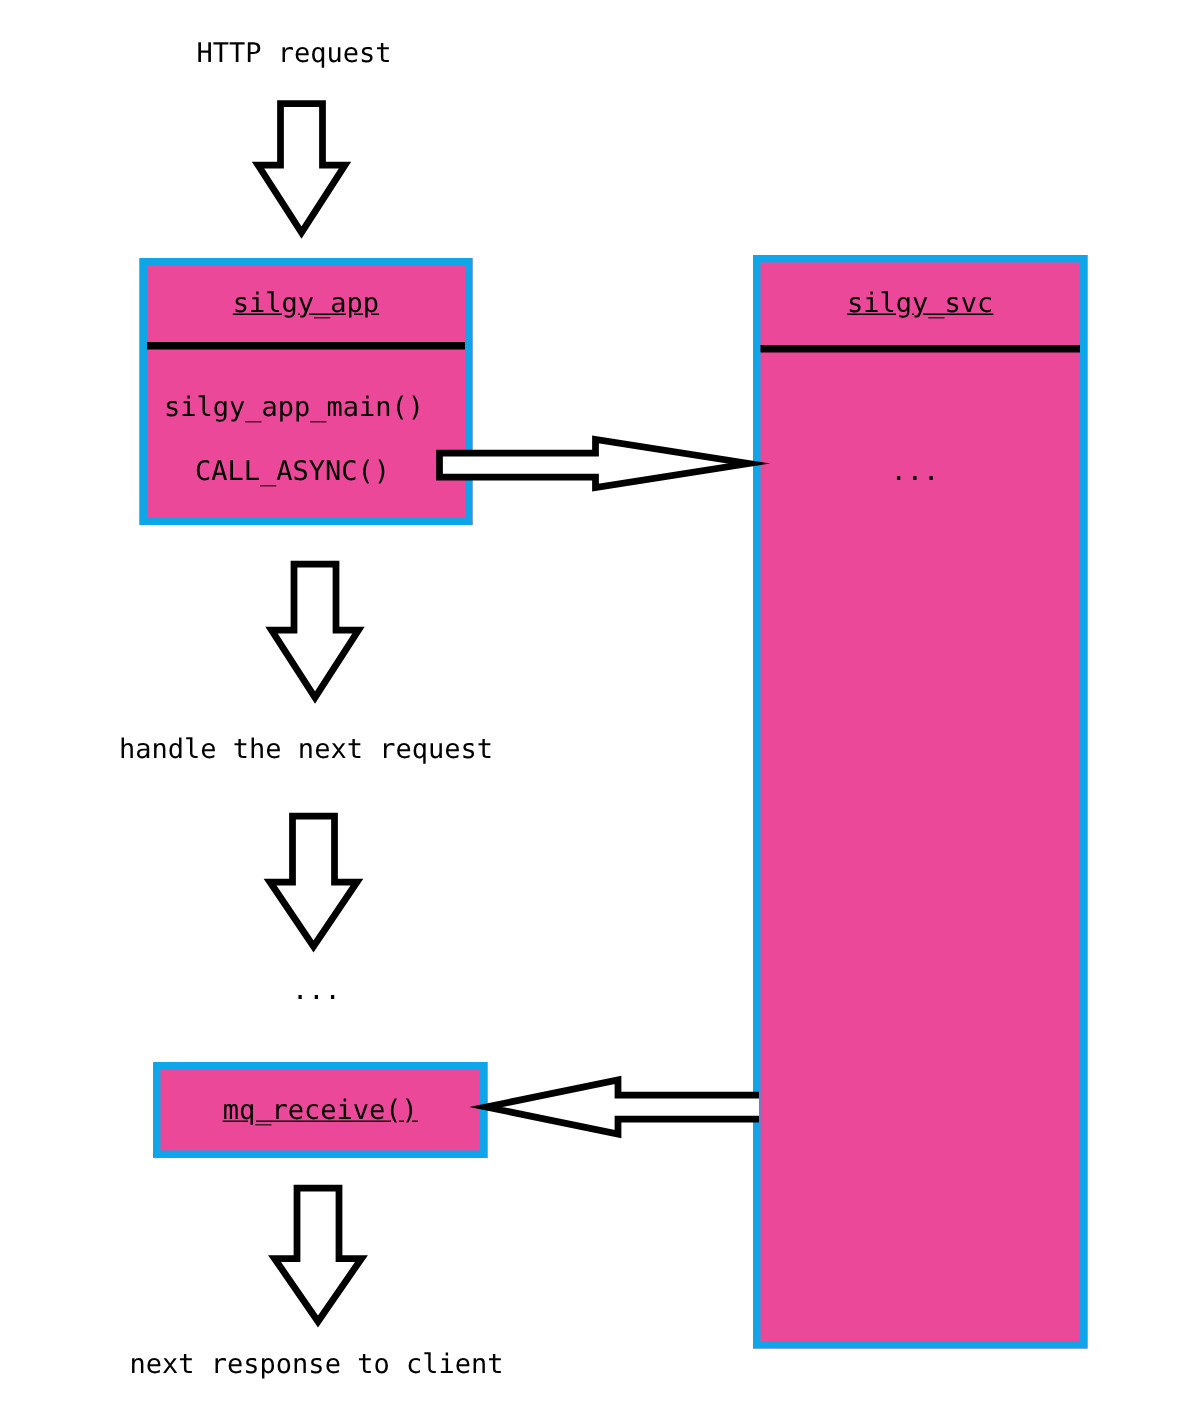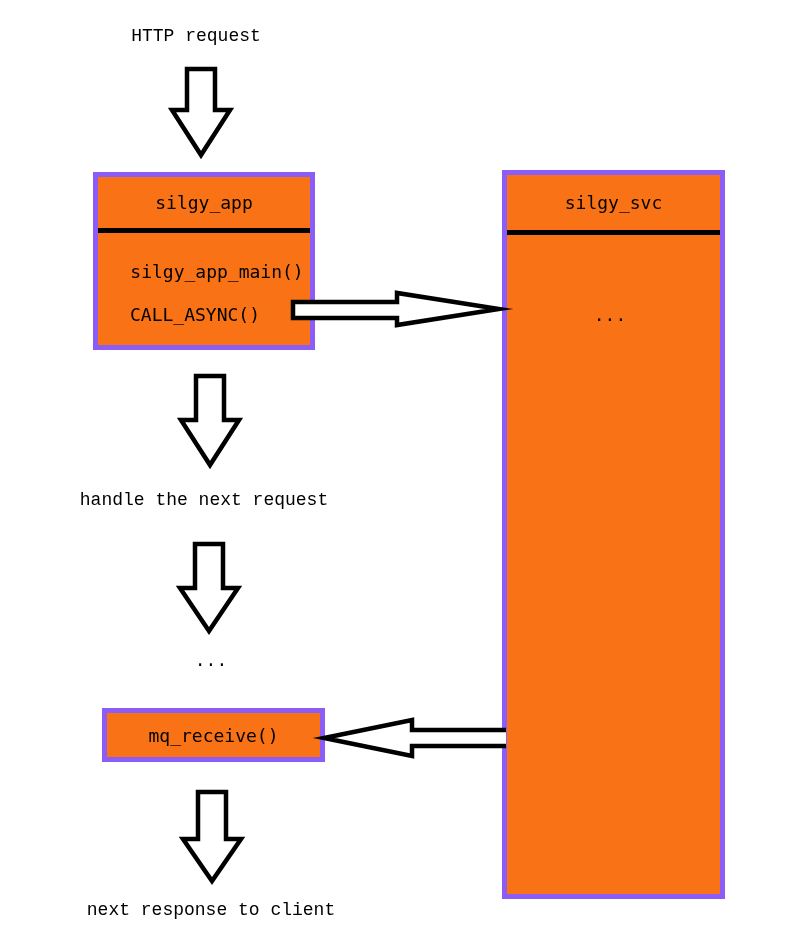--- a/index.html
+++ b/index.html
@@ -15,67 +15,67 @@
     font-family: "DejaVu Sans Mono", "Liberation Mono", monospace;
     font-size: 18px;
     color: #000000;
     overflow: hidden;
   }
   .free-text {
     position: absolute;
     transform: translate(-50%, -50%);
     white-space: nowrap;
     line-height: 1;
-    font-family: Liberation Mono, monospace;
   }
   .box {
     position: absolute;
-    border: 5px solid #8b5cf6;
-    background: #f97316;
+    border: 5px solid #0ea5e9;
+    background: #ec4899;
     box-sizing: border-box;
+    text-decoration: underline;
   }
   .box-header {
     width: 100%;
     border-bottom: 5px solid #000000;
     box-sizing: border-box;
     display: flex;
     align-items: center;
     justify-content: center;
     white-space: nowrap;
   }
   .box-line {
     position: absolute;
     transform: translate(-50%, -50%);
     white-space: nowrap;
     line-height: 1;
   }
   #app-box    { left: 93px;  top: 172px; width: 222px; height: 178px; }
   #app-box .box-header { height: 56px; }
   #svc-box    { left: 502px; top: 170px; width: 223px; height: 729px; }
   #svc-box .box-header { height: 60px; }
-  #mq-box     { left: 102px; top: 708px; width: 223px; height: 54px;
+  #mq-box     { left: 102px; top: 708px; width: 223px; height: 64px;
                 display: flex; align-items: center; justify-content: center; }
   #arrow-layer {
     position: absolute;
     left: 0; top: 0;
     width: 800px; height: 950px;
     pointer-events: none;
     z-index: 5;
   }
   #arrow-layer .arrow {
     fill: #ffffff;
     stroke: #000000;
     stroke-width: 4.5;
     stroke-miterlimit: 10;
   }
   #http-request-label  { left: 196px; top: 36px;  }
   #handle-next-label   { left: 204px; top: 500px; }
   #flow-ellipsis-label { left: 211px; top: 661px; }
   #send-response-label { left: 211px; top: 910px; }
-  #app-line-1 { left: 119px; top: 95px;  }
+  #app-line-1 { left: 98px; top: 95px;  }
   #app-line-2 { left: 97px; top: 138px; }
   #svc-line-1 { left: 112px; top: 98px;  }
   #svc-line-2 { left: 103px; top: 140px; }
 </style>
 </head>
 <body>
 
 <div id="canvas">
 
   <div class="free-text" id="http-request-label">HTTP request</div>

